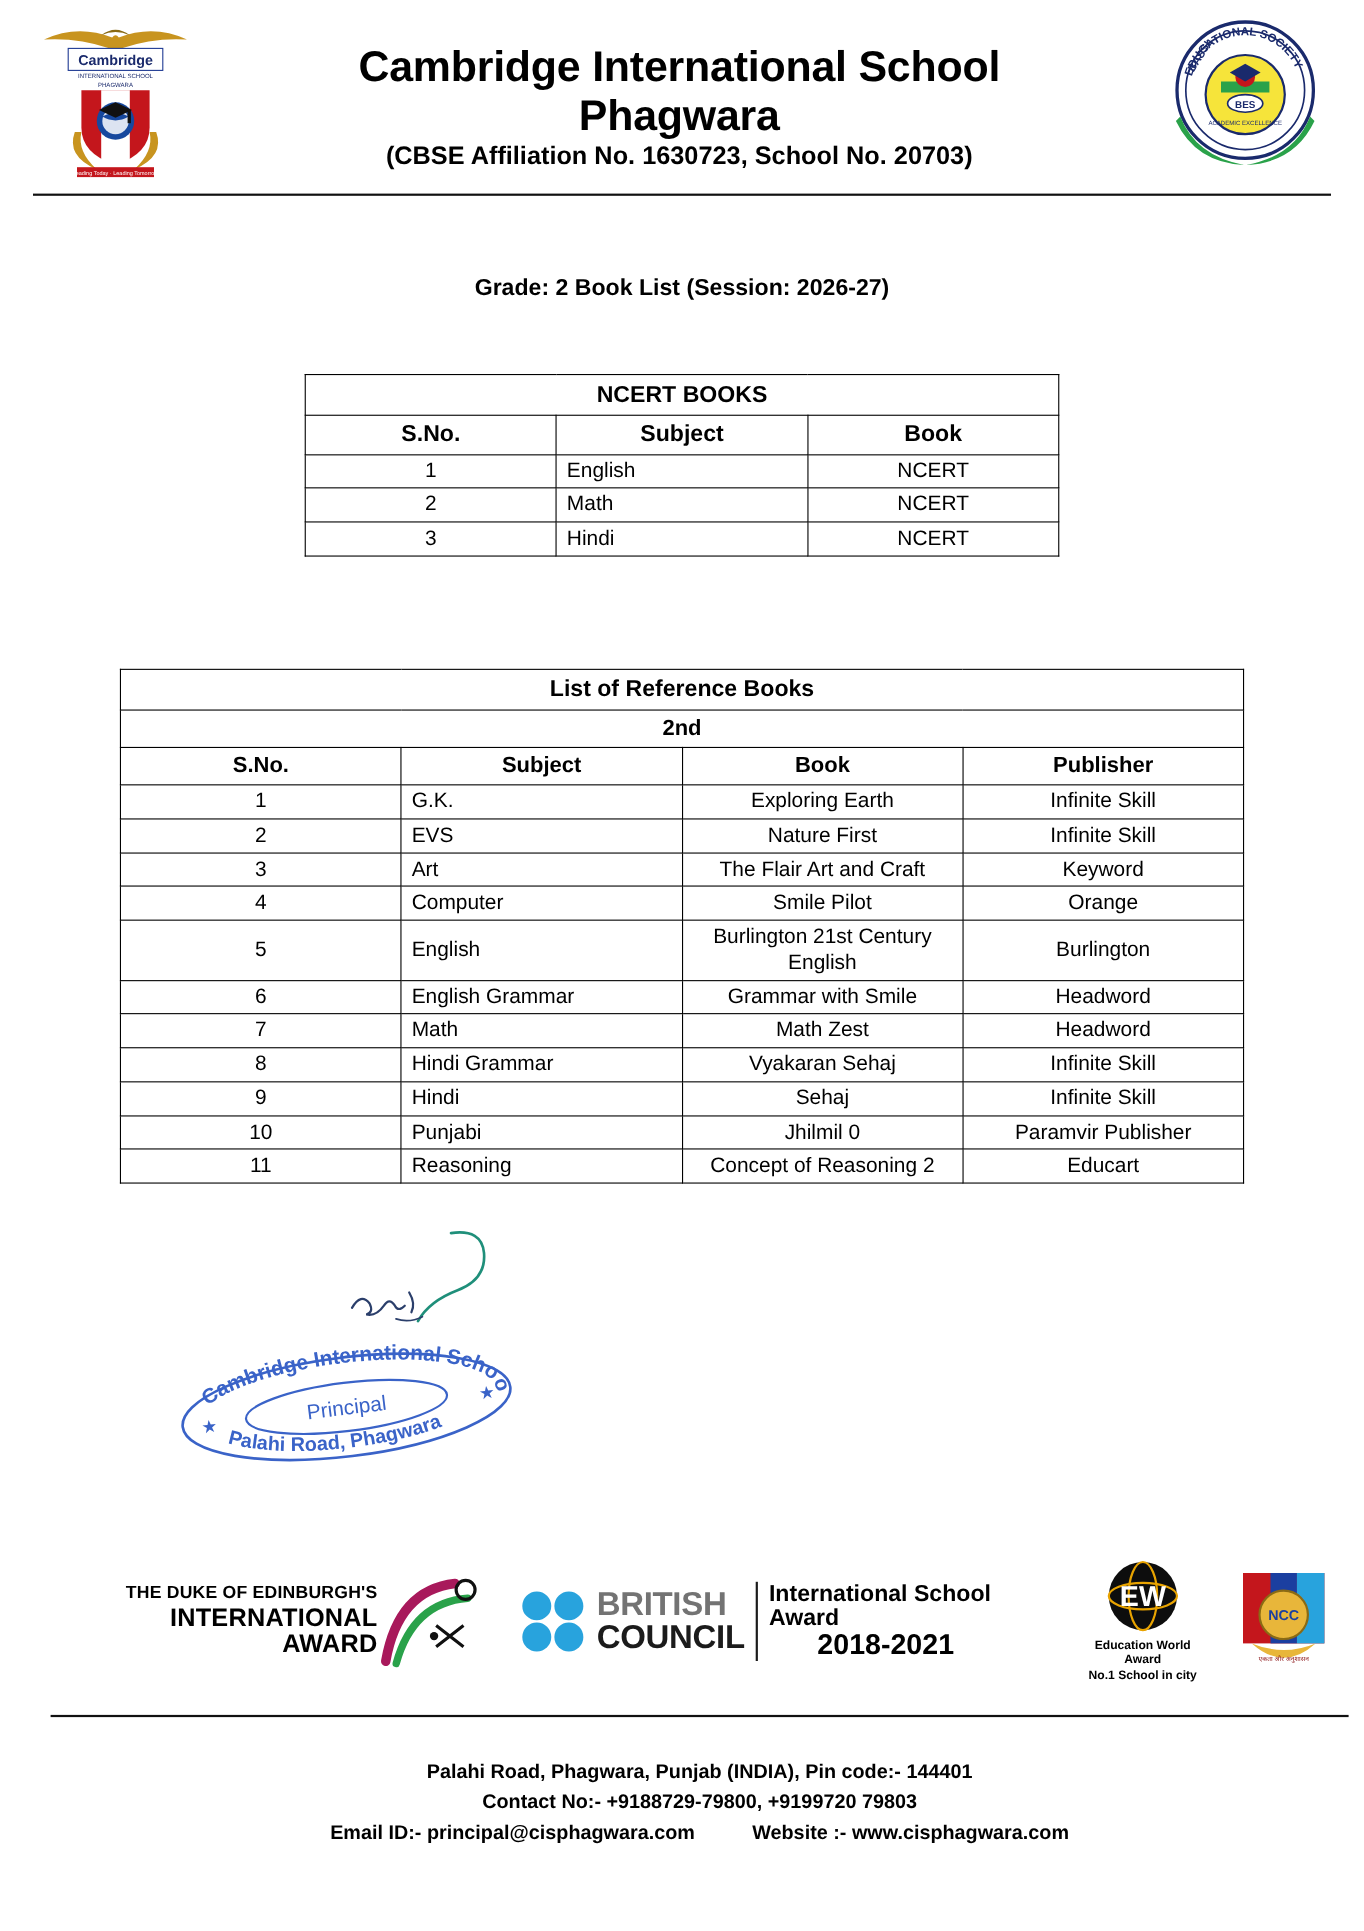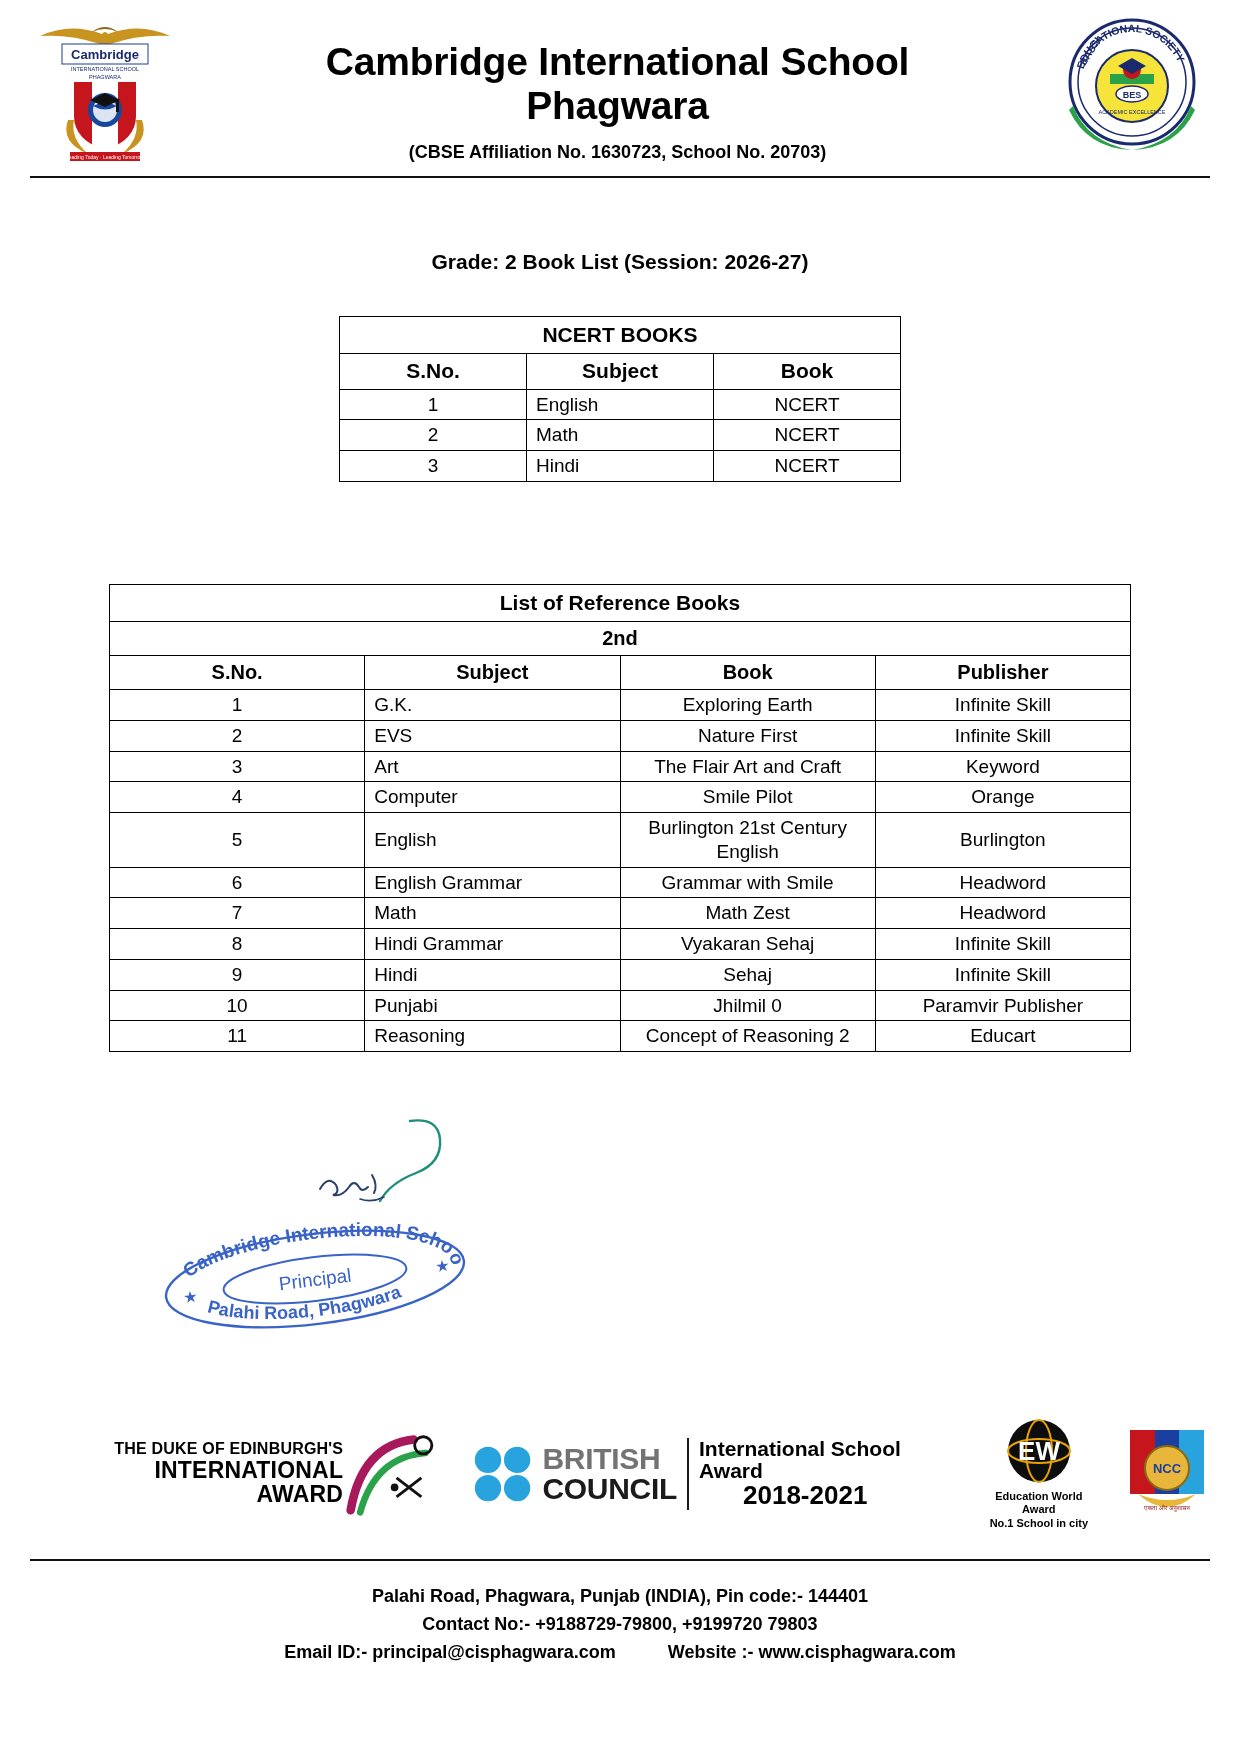--- a/index.html
+++ b/index.html
@@ -51,23 +51,22 @@
     text-align: center;
     padding-top: 26px;
   }
   .school-title {
     font-size: 39px;
     font-weight: bold;
     line-height: 1.13;
     letter-spacing: -0.2px;
   }
   .school-sub {
-    font-size: 18px;
-    font-weight: bold;
-    margin-top: 14px;
+    font-size: 23px;
+    font-weight: bold;
   }
 
   
   .doc-title {
     text-align: center;
     font-size: 21px;
     font-weight: bold;
     margin-top: 72px;
   }
 
@@ -77,22 +76,22 @@
     table-layout: fixed;
   }
   table td, table th {
     border: 1px solid #000;
     font-size: 19px;
     padding: 3px 6px;
     line-height: 1.25;
   }
 
   .ncert-table {
-    margin: 42px auto 0 auto;
-    width: 562px;
+    margin: 66px auto 0 auto;
+    width: 686px;
   }
   .ncert-table .tbl-title {
     text-align: center;
     font-weight: bold;
     font-size: 21px;
     padding: 5px;
   }
   .ncert-table .hdr td {
     text-align: center;
     font-weight: bold;
@@ -166,25 +165,25 @@
   .bc-l1 { font-size: 30px; font-weight: bold; color: #737373; letter-spacing: -0.3px;}
   .bc-l2 { font-size: 30px; font-weight: bold; color: #1b1b1b; letter-spacing: -0.3px;}
   .isa-text { line-height: 1.05; padding-left: 10px; border-left: 2px solid #1b1b1b; margin-left: 10px;}
   .isa-l1 { font-size: 21px; font-weight: bold; }
   .isa-l2 { font-size: 26px; font-weight: bold; margin-left: 44px; }
   .ew-text { font-size: 11px; font-weight: bold; text-align: center; line-height: 1.2; margin-top: 2px;}
 
   
   .footer {
     position: absolute;
-    left: 30px;
+    left: 46px;
     top: 1545px;
     width: 1180px;
     border-top: 2px solid #111;
-    padding-top: 22px;
+    padding-top: 36px;
     text-align: center;
     font-size: 18px;
     font-weight: bold;
     line-height: 1.55;
   }
   .footer .row3 span { display: inline-block; }
   .gap { display: inline-block; width: 42px; }
 </style>
 </head>
 <body>

